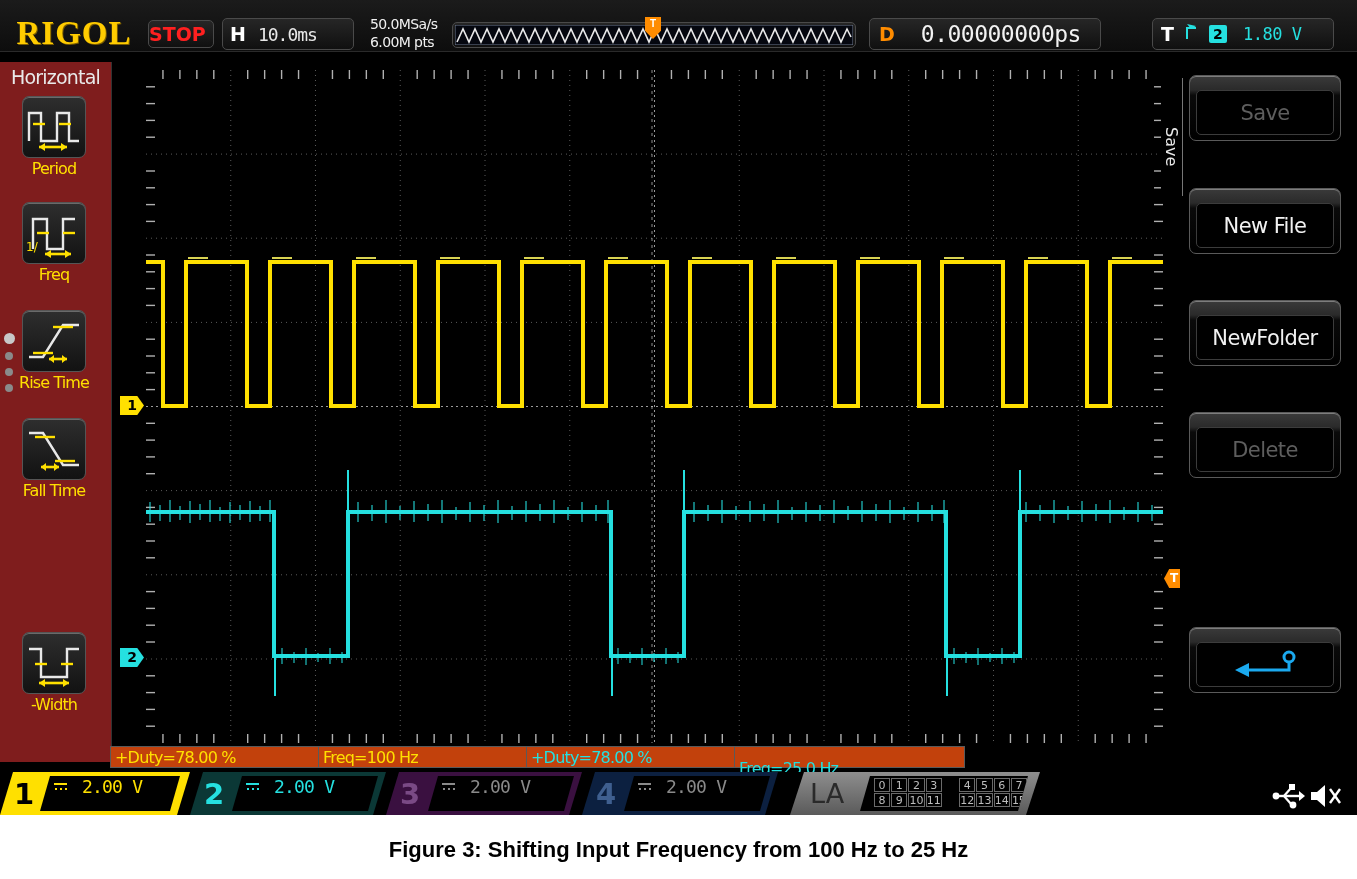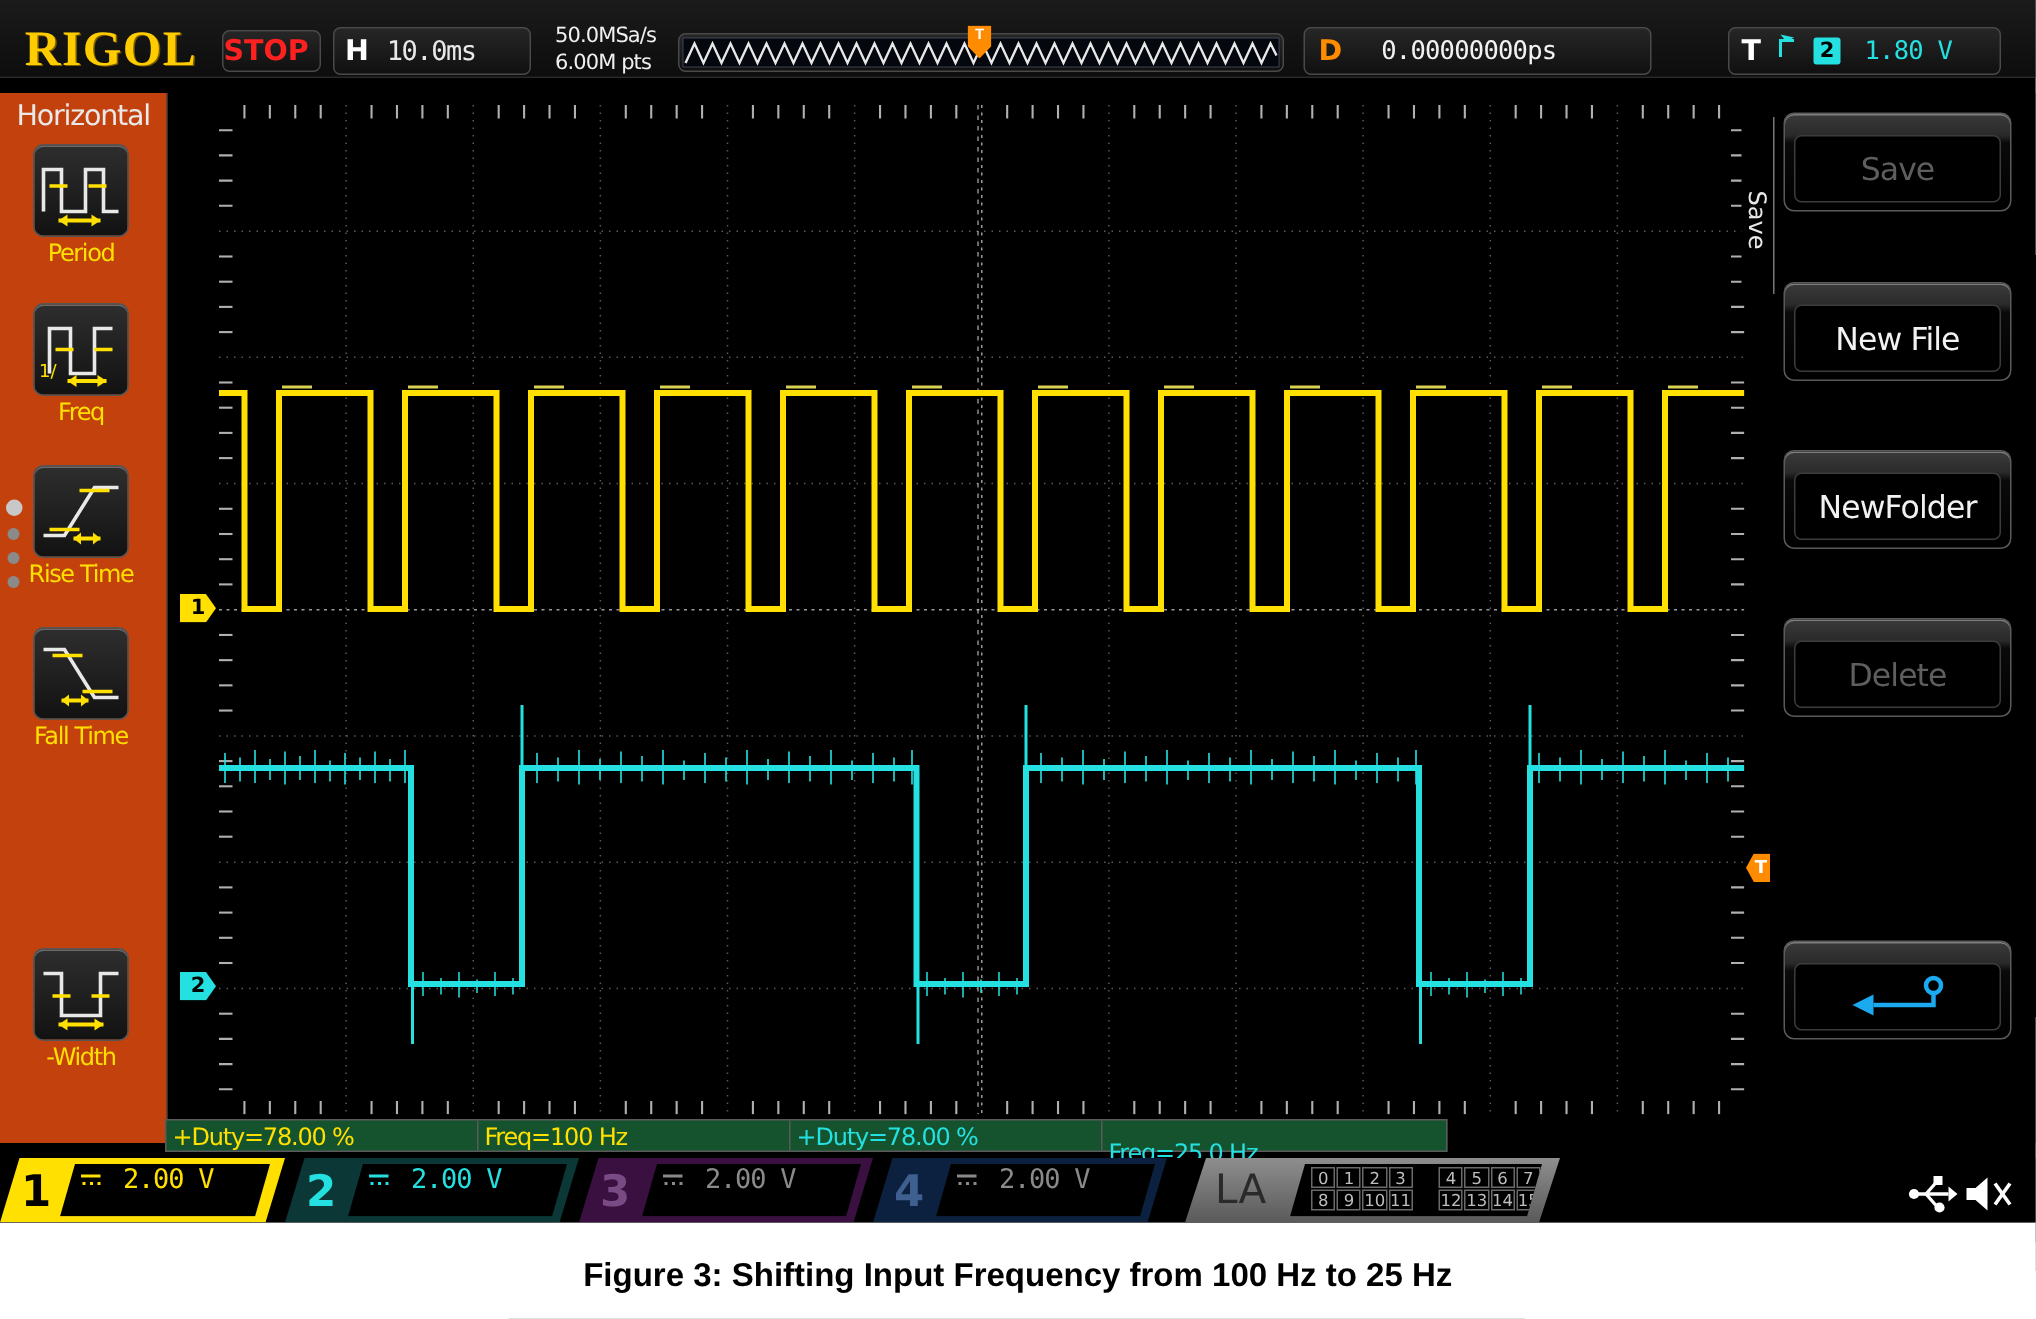--- a/index.html
+++ b/index.html
@@ -41,35 +41,35 @@
   #previewbox { left:452px; top:22px; width:404px; height:26px; }
   #previewwave { position:absolute; left:2px; top:2px; width:398px; height:20px; overflow:hidden; }
   #trigmark-top {
     position:absolute; left:645px; top:17px; width:16px; height:22px;
     color:#fff; font-size:10px; font-weight:bold; text-align:center; line-height:13px;
     background:#ff8c00;
     clip-path:polygon(0 0,100% 0,100% 62%,50% 100%,0 62%);
   }
   #dbox { left:869px; top:18px; width:232px; height:32px; display:flex; align-items:center; }
   #dbox .dlbl { color:#ff8c00; font-weight:bold; font-size:19px; margin-left:9px; font-family:"DejaVu Sans", sans-serif;}
-  #dbox .dval { color:#f2f2f2; font-size:17px; margin-left:26px; font-family:"DejaVu Sans Mono", monospace; letter-spacing:-0.5px;}
+  #dbox .dval { color:#f2f2f2; font-size:23px; margin-left:26px; font-family:"DejaVu Sans Mono", monospace; letter-spacing:-0.5px;}
   #tbox { left:1152px; top:18px; width:182px; height:32px; display:flex; align-items:center; }
   #tbox .tlbl { color:#fff; font-weight:bold; font-size:19px; margin-left:8px; font-family:"DejaVu Sans", sans-serif;}
   #tbox .tedge { color:#25e0e0; font-size:19px; margin-left:10px; font-weight:bold; }
   #tbox .tch {
     margin-left:9px; background:#25e0e0; color:#000; font-weight:bold; font-size:14px;
     width:18px; height:18px; text-align:center; line-height:18px; border-radius:2px;
     font-family:"DejaVu Sans", sans-serif;
   }
   #tbox .tlvl { color:#25e0e0; font-size:17px; margin-left:16px; font-family:"DejaVu Sans Mono", monospace; letter-spacing:-0.5px;}
 
   
   #leftmenu {
     position:absolute; left:0px; top:62px; width:112px; height:700px;
-    background:#c2410c; border-right:1px solid #333;
+    background:#7f1d1d; border-right:1px solid #333;
   }
   #leftmenu .mtitle {
     color:#e9e9e9; font-size:19px; text-align:center; margin-top:4px;
     font-family:"DejaVu Sans", sans-serif; letter-spacing:-0.8px;
   }
   .mitem { position:absolute; left:22px; width:66px; }
   .micon {
     width:64px; height:62px; border-radius:7px;
     background:linear-gradient(#2e2e2e,#121212);
     border:1px solid #555; position:relative;
@@ -118,21 +118,21 @@
 
   
   #grid {
     position:absolute; left:146px; top:70px; width:1017px; height:673px;
     background:#000; overflow:hidden;
   }
   #gridlines { position:absolute; left:0; top:0; width:100%; height:100%; }
 
   #measurebar {
     position:absolute; left:110px; top:746px; width:855px; height:22px;
-    border:1px solid #5a5a5a; background:#14532d; display:flex; align-items:center;
+    border:1px solid #5a5a5a; background:#c2410c; display:flex; align-items:center;
   }
   .mcell {
     height:20px; display:flex; align-items:center; padding:0 4px;
     font-size:16px; white-space:nowrap;
     font-family:"DejaVu Sans", sans-serif; letter-spacing:-0.8px;
     border-right:1px solid #5a5a5a;
   }
 
   
   #botbar { position:absolute; left:0; top:772px; width:1357px; height:43px; background:#000; }

